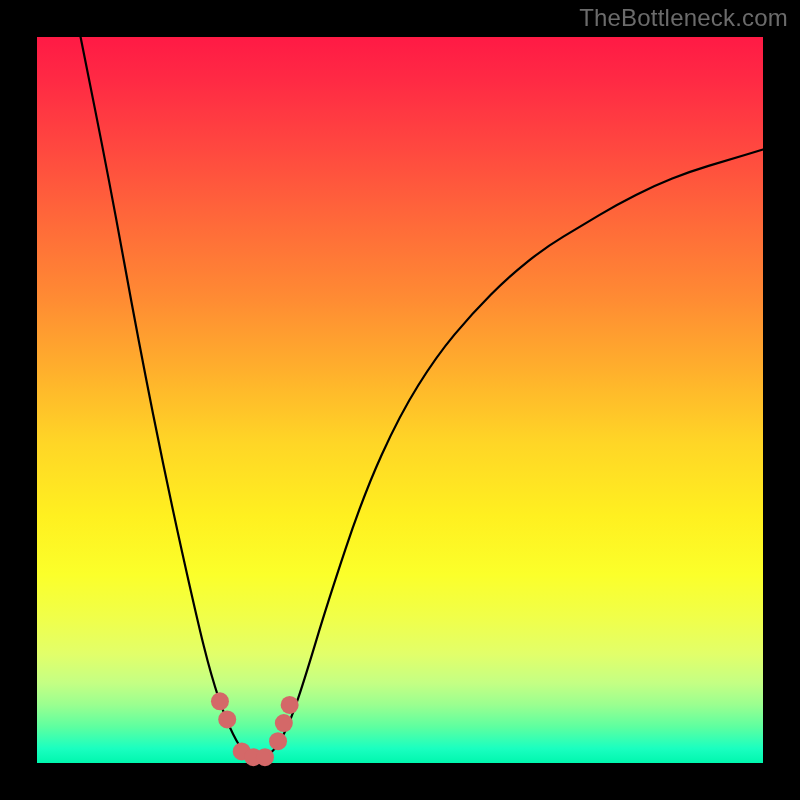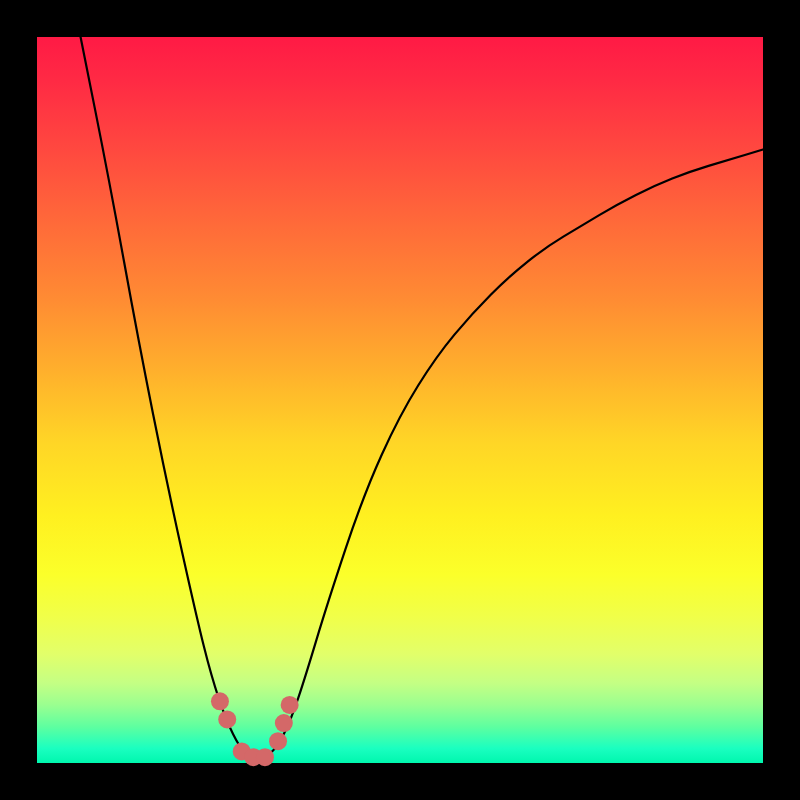--- a/index.html
+++ b/index.html
@@ -70,20 +70,21 @@
   }
   .marker {
     fill: #d46868;
     stroke: none;
   }
 </style>
 </head>
 <body>
 
 <div class="frame">
+  <div class="attribution">TheBottleneck.com</div>
 
   <div class="plot-area">
     <svg class="curves" viewBox="0 0 726 726">
       <path id="curve-path" class="curve-line" d="M 43.56 0.00 Q 43.56 0.00 58.08 72.60 Q 72.60 145.20 87.12 225.06 Q 101.64 304.92 116.16 377.52 Q 130.68 450.12 145.20 515.46 Q 159.72 580.80 166.98 609.84 Q 174.24 638.88 181.50 660.66 Q 188.76 682.44 196.02 696.96 Q 203.28 711.48 208.73 716.92 Q 214.17 722.37 219.62 722.37 Q 225.06 722.37 232.32 716.92 Q 239.58 711.48 246.84 696.96 Q 254.10 682.44 261.36 660.66 Q 268.62 638.88 279.51 602.58 Q 290.40 566.28 308.55 511.83 Q 326.70 457.38 344.85 417.45 Q 363.00 377.52 381.15 348.48 Q 399.30 319.44 417.45 297.66 Q 435.60 275.88 453.75 257.73 Q 471.90 239.58 490.05 225.06 Q 508.20 210.54 526.35 199.65 Q 544.50 188.76 562.65 177.87 Q 580.80 166.98 598.95 157.90 Q 617.10 148.83 635.25 141.57 Q 653.40 134.31 671.55 128.87 Q 689.70 123.42 707.85 117.98 T 726.00 112.53"></path>
       <g id="marker-group">
           <circle cx="182.95" cy="664.29" r="9" class="marker"></circle>
           <circle cx="190.21" cy="682.44" r="9" class="marker"></circle>
           <circle cx="204.73" cy="714.38" r="9" class="marker"></circle>
           <circle cx="216.35" cy="720.19" r="9" class="marker"></circle>
           <circle cx="227.96" cy="720.19" r="9" class="marker"></circle>

